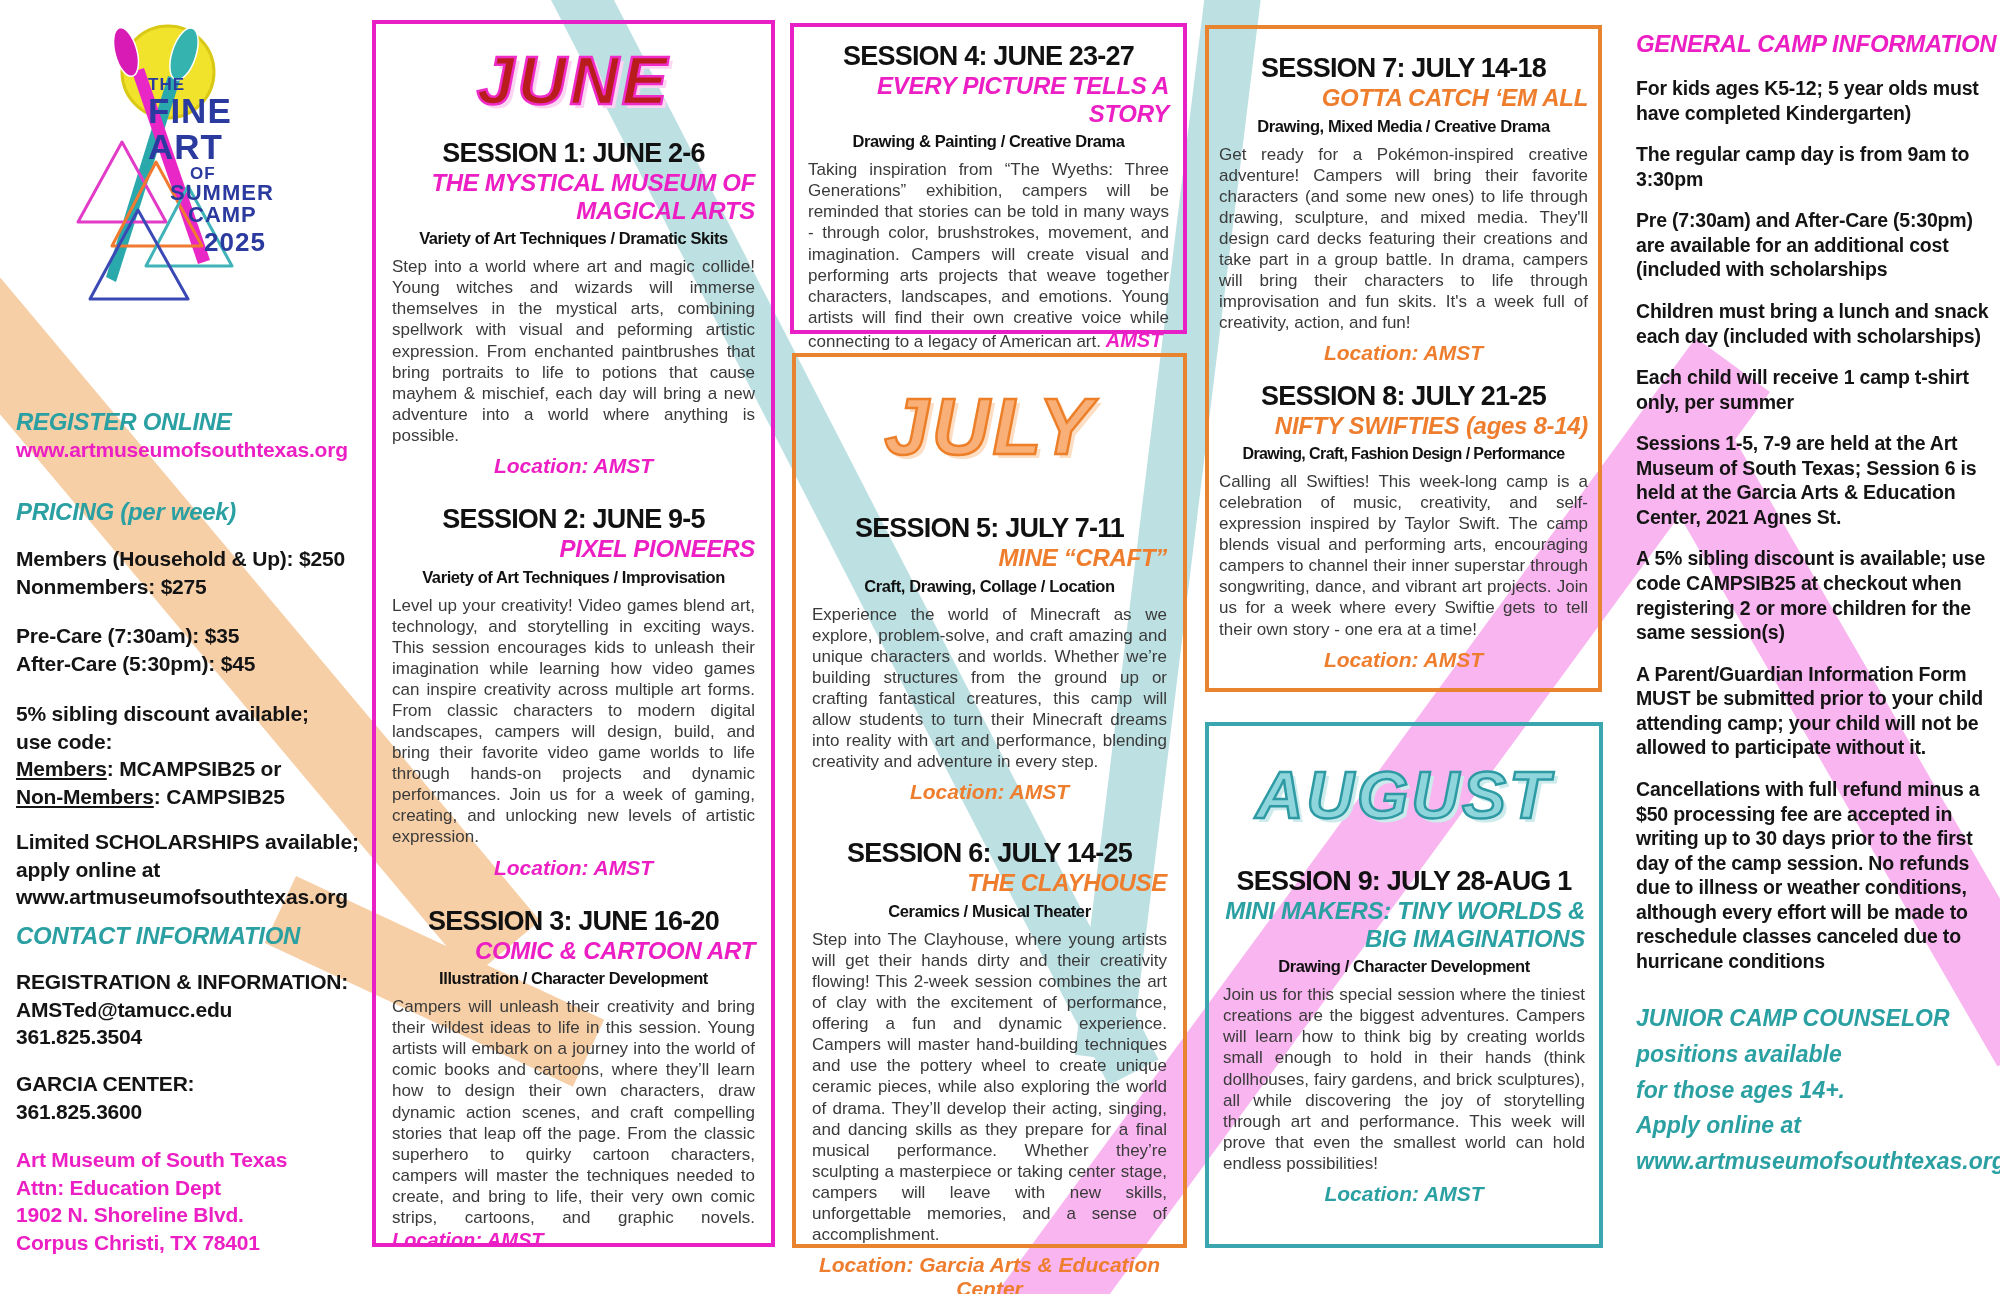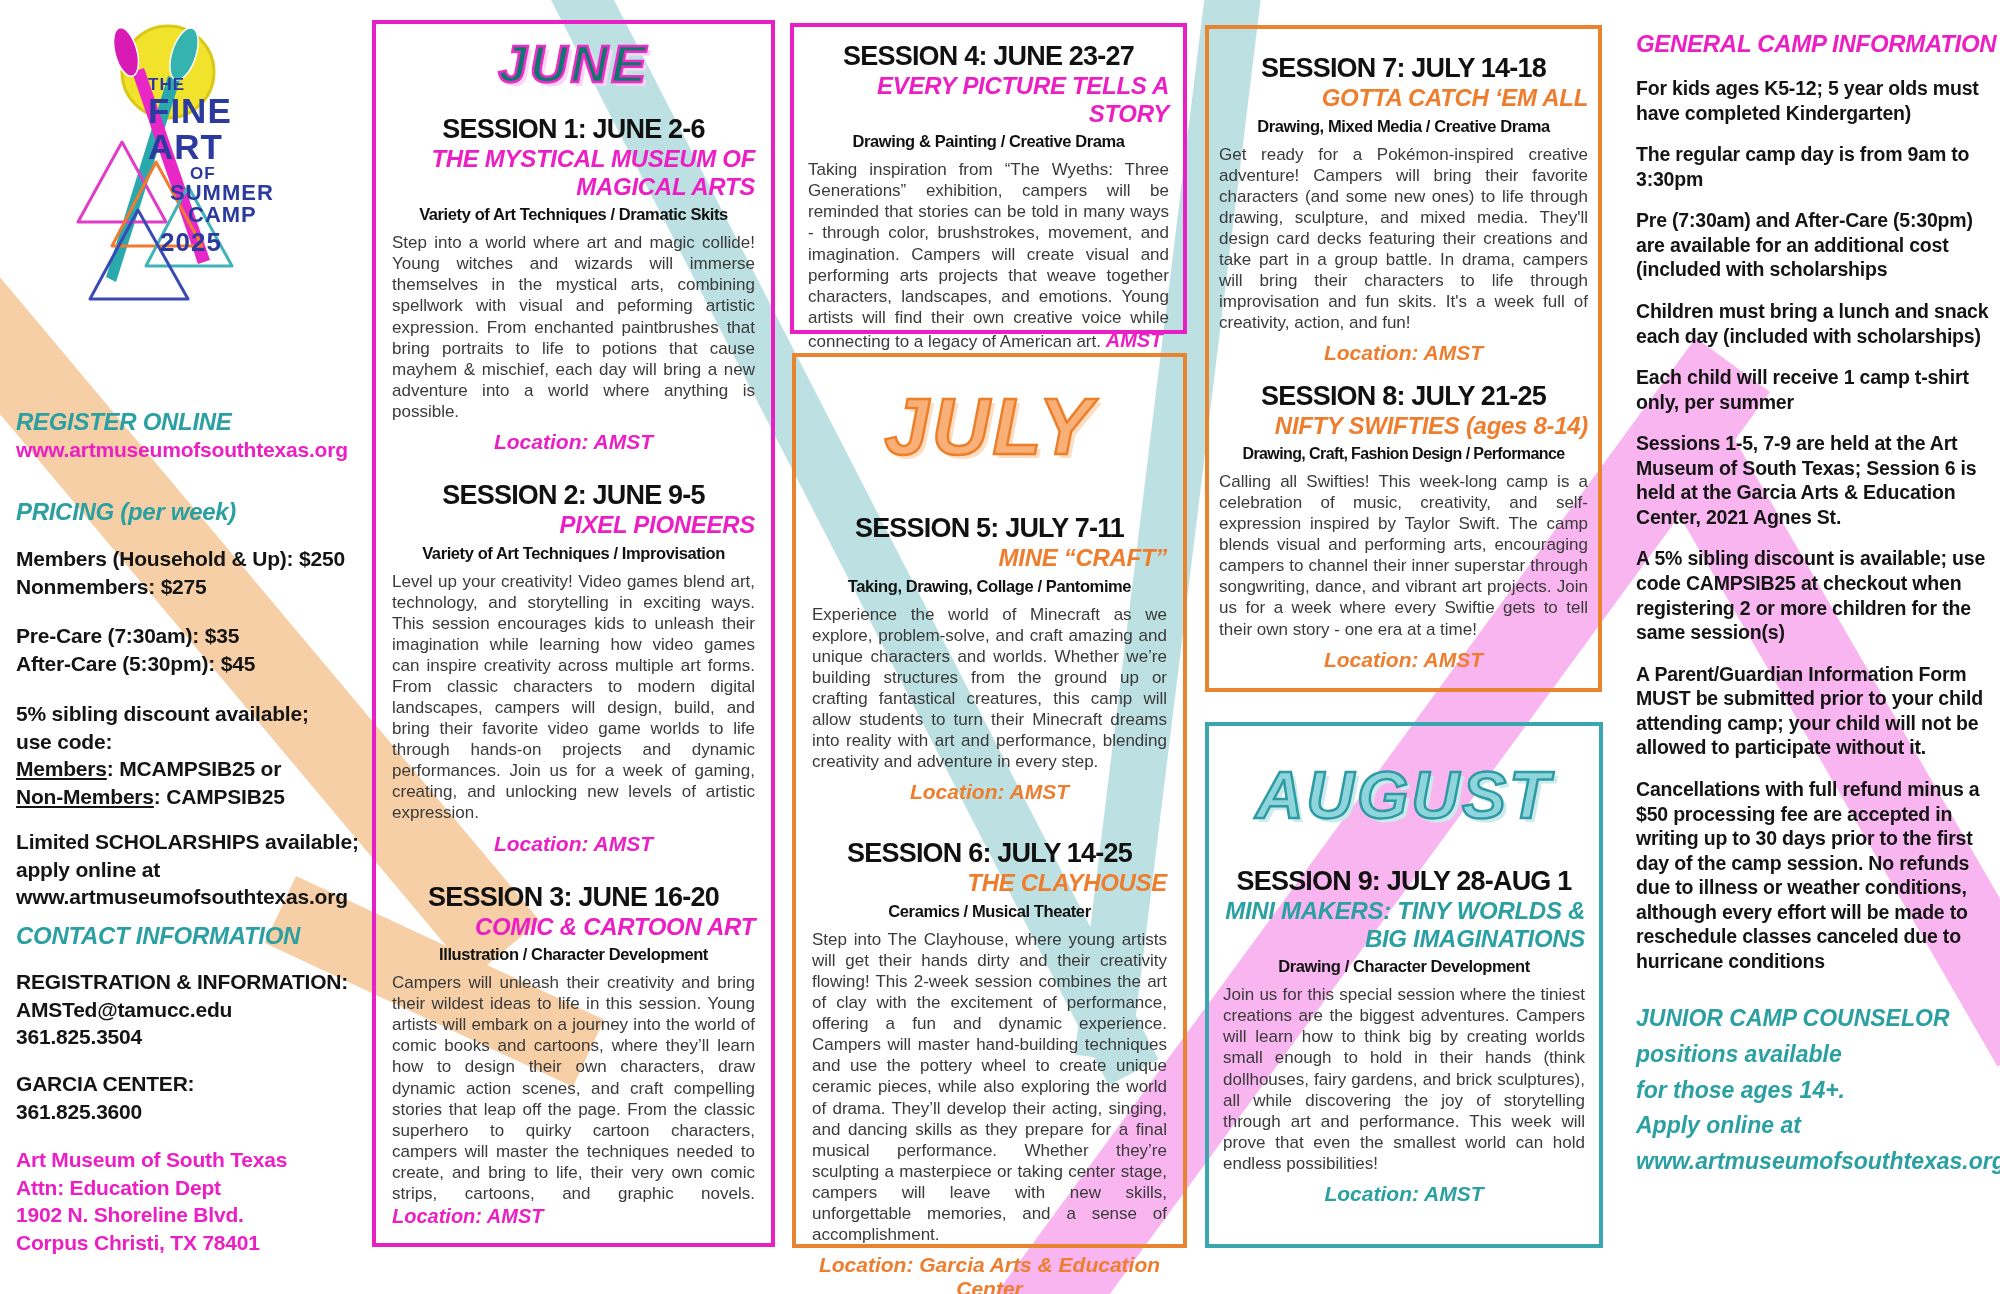--- a/index.html
+++ b/index.html
@@ -17,40 +17,40 @@
   .pink-a{left:1770px;top:392px;width:1240px;height:92px;transform:rotate(126.2deg);}
   .pink-b{left:1712px;top:400px;width:720px;height:86px;transform:rotate(60deg);}
   
   .layer{position:absolute;z-index:1;}
   
   .logo{left:50px;top:14px;width:270px;height:300px;}
   .logo-text{position:absolute;left:98px;top:62px;width:170px;color:#2b3a9f;line-height:1.02;}
   .lt-sm{font-size:17px;font-weight:bold;letter-spacing:1px;}
   .lt-lg{font-size:35px;font-weight:bold;letter-spacing:1px;}
   .lt-md{font-size:22px;font-weight:bold;letter-spacing:1px;}
-  .lt-yr{font-size:26px;font-weight:bold;letter-spacing:1px;margin-top:2px;}
+  .lt-yr{font-size:26px;font-weight:bold;letter-spacing:1px;margin-top:2px;padding-left:44px;}
   
   .leftcol{left:16px;width:356px;}
   .lh{color:#2ba0a2;font-size:24px;font-weight:bold;font-style:italic;letter-spacing:-0.3px;}
   .ltext{font-size:21px;font-weight:bold;color:#141414;line-height:1.32;letter-spacing:-0.2px;}
   .lmag{color:#ec1fc4;font-weight:bold;}
   .ul{text-decoration:underline;}
   
   .box{position:absolute;box-sizing:border-box;background:transparent;z-index:1;}
   .b-magenta{border:4px solid #e81fc4;}
   .b-orange{border:4px solid #e8832f;}
   .b-teal{border:4px solid #3aa7b0;}
   .june-box{left:372px;top:20px;width:403px;height:1227px;padding:14px 16px;}
   .s4-box{left:790px;top:23px;width:397px;height:311px;padding:10px 14px;}
   .july-box{left:792px;top:353px;width:395px;height:895px;padding:14px 16px;}
   .s78-box{left:1205px;top:25px;width:397px;height:667px;padding:14px 10px;}
   .aug-box{left:1205px;top:722px;width:398px;height:526px;padding:12px 14px;}
   
   .month{font-style:italic;font-weight:bold;text-align:center;line-height:1;letter-spacing:3px;}
-  .mt-june{font-size:52px;color:#0f766e;-webkit-text-stroke:2.5px #ef2cc7;text-shadow:4px 4px 0 #fbd6f3;}
+  .mt-june{font-size:68px;color:#b91c1c;-webkit-text-stroke:2.5px #ef2cc7;text-shadow:4px 4px 0 #fbd6f3;margin-top:8px;}
   .mt-july{font-size:80px;color:#f8b078;-webkit-text-stroke:2.5px #ec7f28;text-shadow:4px 4px 0 #fbdec4;margin-top:16px;}
   .mt-aug{font-size:66px;color:#8fd6dc;-webkit-text-stroke:2.5px #2d9aa4;text-shadow:4px 4px 0 #cdeaec;margin-top:24px;}
   
   .sess{margin-top:26px;}
   .sess.first{margin-top:24px;}
   .s-head{font-size:27px;font-weight:bold;text-align:center;color:#111;letter-spacing:-0.8px;line-height:1.15;}
   .s-title{font-size:24px;font-weight:bold;font-style:italic;text-align:right;line-height:1.15;letter-spacing:-0.3px;}
   .s-cat{font-size:16.5px;font-weight:bold;text-align:center;color:#111;margin-top:5px;white-space:nowrap;letter-spacing:-0.4px;}
   .s-cat-tight{font-size:16px;letter-spacing:-0.6px;}
   .s-body{font-size:17px;line-height:1.24;text-align:justify;color:#3a3a3a;margin-top:8px;}
@@ -189,21 +189,21 @@
       <div class="s-body"><span>Taking inspiration from “The Wyeths: Three Generations” exhibition, campers will be reminded that stories can be told in many ways - through color, brushstrokes, movement, and imagination. Campers will create visual and performing arts projects that weave together characters, landscapes, and emotions. Young artists will find their own creative voice while connecting to a legacy of American art.</span> <span class="loc-inline c-magenta">AMST</span></div>
     </div>
   </div>
 
   <div class="box b-orange july-box">
     <div class="month mt-july">JULY</div>
 
     <div class="sess" style="margin-top:46px;">
       <div class="s-head">SESSION 5: JULY 7-11</div>
       <div class="s-title c-orange">MINE “CRAFT”</div>
-      <div class="s-cat">Taking, Drawing, Collage / Pantomime</div>
+      <div class="s-cat">Craft, Drawing, Collage / Location</div>
       <div class="s-body">Experience the world of Minecraft as we explore, problem-solve, and craft amazing and unique characters and worlds. Whether we’re building structures from the ground up or crafting fantastical creatures, this camp will allow students to turn their Minecraft dreams into reality with art and performance, blending creativity and adventure in every step.</div>
       <div class="s-loc c-orange">Location: AMST</div>
     </div>
 
     <div class="sess" style="margin-top:34px;">
       <div class="s-head">SESSION 6: JULY 14-25</div>
       <div class="s-title c-orange">THE CLAYHOUSE</div>
       <div class="s-cat">Ceramics / Musical Theater</div>
       <div class="s-body">Step into The Clayhouse, where young artists will get their hands dirty and their creativity flowing! This 2-week session combines the art of clay with the excitement of performance, offering a fun and dynamic experience. Campers will master hand-building techniques and use the pottery wheel to create unique ceramic pieces, while also exploring the world of drama. They’ll develop their acting, singing, and dancing skills as they prepare for a final musical performance. Whether they’re sculpting a masterpiece or taking center stage, campers will leave with new skills, unforgettable memories, and a sense of accomplishment.</div>
       <div class="s-loc c-orange">Location: Garcia Arts &amp; Education Center</div>

